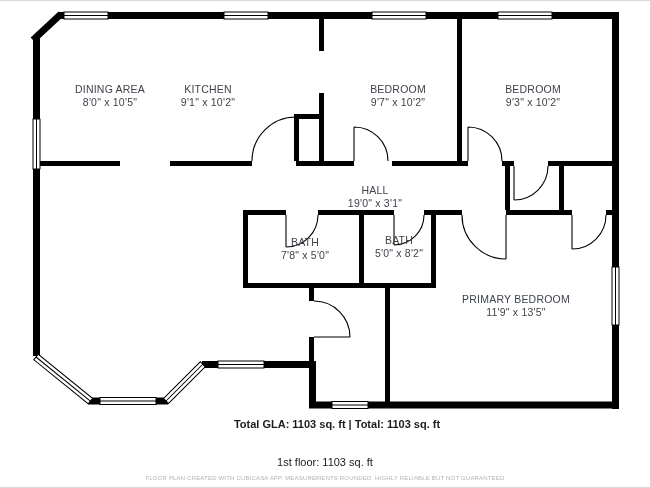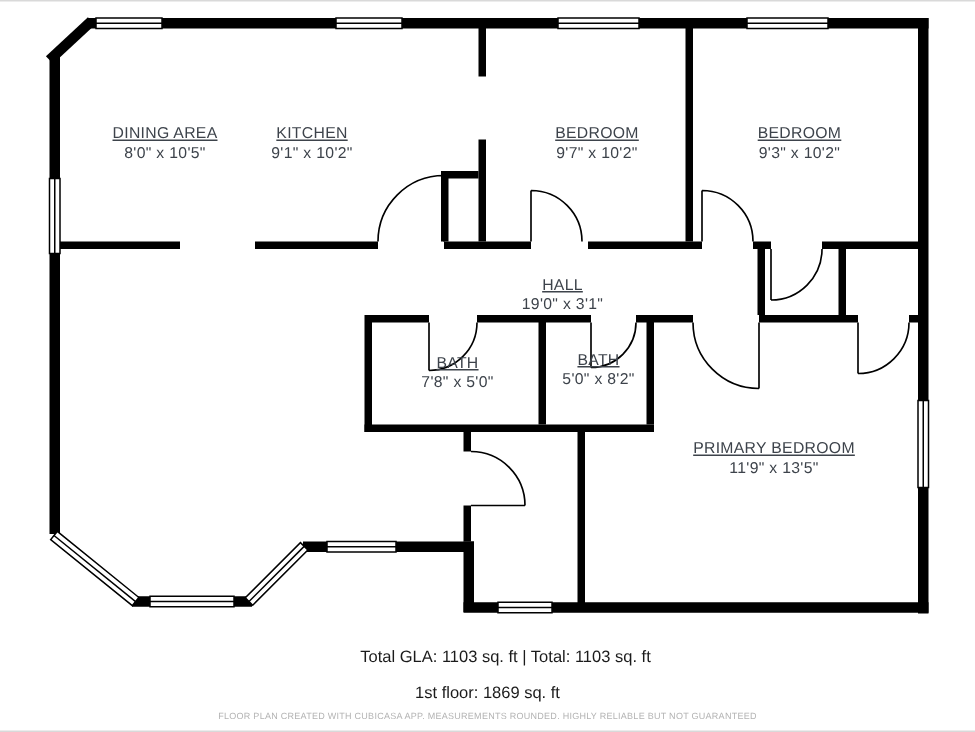--- a/index.html
+++ b/index.html
@@ -7,24 +7,24 @@
     position:relative;width:650px;height:488px;background:#ffffff;
     border-top:1px solid #d9d9d9;border-bottom:1px solid #d9d9d9;
     font-family:"Liberation Sans", sans-serif;overflow:hidden;box-sizing:border-box;
   }
   .plan-svg{position:absolute;left:0;top:0;}
   .room-label{
     position:absolute;transform:translate(-50%,-50%);
     text-align:center;white-space:nowrap;color:#3d434b;
     font-size:10.5px;line-height:13px;letter-spacing:.02em;
   }
-  .room-name{font-weight:400;text-decoration:underline;}
+  .room-name{font-weight:400;}
   .room-dims{font-weight:400;}
   .footer{position:absolute;left:0;right:0;text-align:center;color:#1b1b1b;}
-  .footer-totals{top:431px;font-size:11px;font-weight:400;padding-left:24px;}
+  .footer-totals{top:417px;font-size:11px;font-weight:700;padding-left:24px;}
   .footer-floor{top:455px;font-size:11px;font-weight:400;}
   .footer-disclaimer{top:474px;font-size:6px;color:#b3b3b3;letter-spacing:.03em;}
 </style>
 </head>
 <body>
 
 <div class="stage">
 
   <svg class="plan-svg" width="650" height="488" viewBox="0 0 650 488">
 
@@ -158,16 +158,16 @@
   <div class="room-label" style="left:399px;top:246px">
     <div class="room-name">BATH</div>
     <div class="room-dims">5'0" x 8'2"</div>
   </div>
   <div class="room-label" style="left:516px;top:305px">
     <div class="room-name">PRIMARY BEDROOM</div>
     <div class="room-dims">11'9" x 13'5"</div>
   </div>
 
   <div class="footer footer-totals" style="position:absolute">Total GLA: 1103 sq. ft | Total: 1103 sq. ft</div>
-  <div class="footer footer-floor" style="position:absolute">1st floor: 1869 sq. ft</div>
+  <div class="footer footer-floor" style="position:absolute">1st floor: 1103 sq. ft</div>
   <div class="footer footer-disclaimer" style="position:absolute">FLOOR PLAN CREATED WITH CUBICASA APP. MEASUREMENTS ROUNDED. HIGHLY RELIABLE BUT NOT GUARANTEED</div>
 
 </div>
 
 </body></html>

